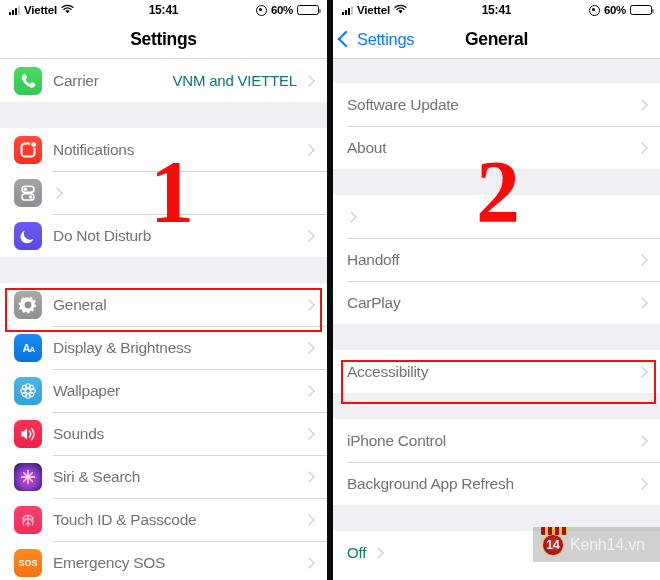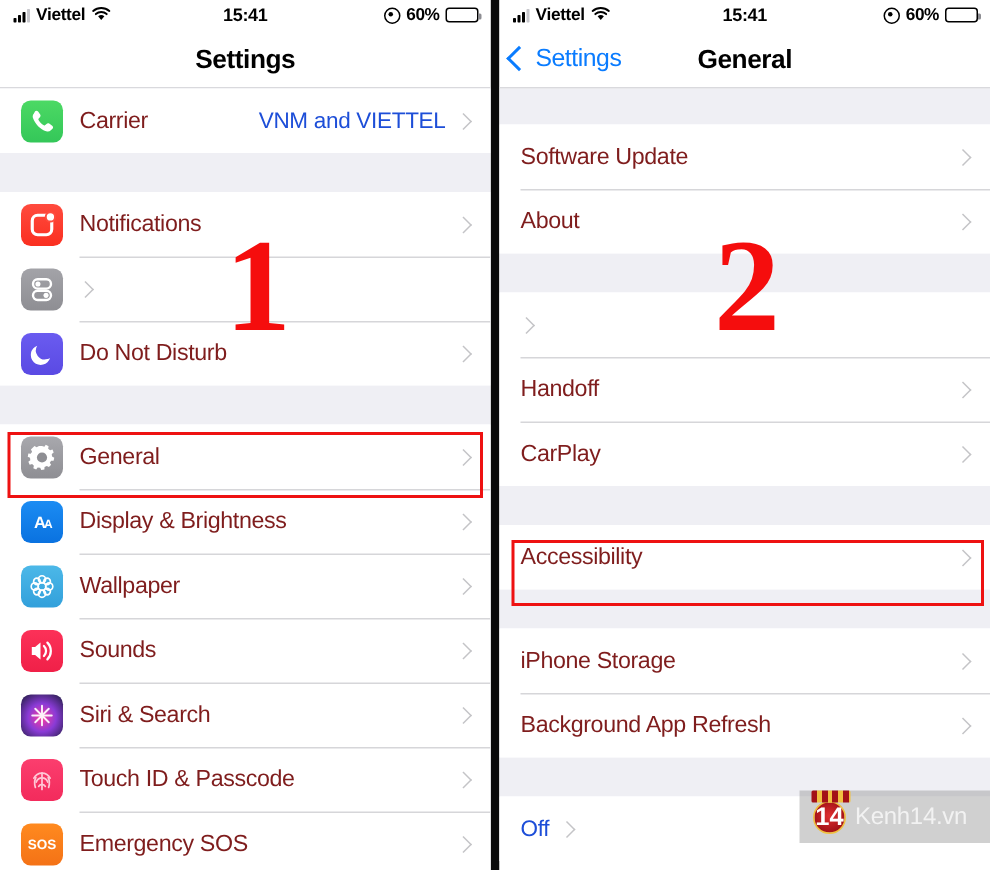--- a/index.html
+++ b/index.html
@@ -155,27 +155,27 @@
     flex: 0 0 28px;
     display: flex; align-items: center; justify-content: center;
     color: #fff;
     font-size: 13px;
     font-weight: bold;
     position: relative;
     overflow: hidden;
   }
   .rlabel {
     font-size: 15.5px;
-    color: #7f1d1d;
+    color: #737373;
     letter-spacing: -0.25px;
     flex: 1;
   }
   .rvalue {
     font-size: 15px;
-    color: #1d4ed8;
+    color: #0f766e;
     margin-right: 8px;
     letter-spacing: -0.2px;
   }
   .chev {
     width: 7px; height: 7px;
     border-top: 1.7px solid #c4c4c7;
     border-right: 1.7px solid #c4c4c7;
     transform: rotate(45deg);
     flex: 0 0 auto;
     margin-right: 2px;
@@ -228,21 +228,21 @@
     padding-left: 9px;
     box-sizing: border-box;
     z-index: 20;
   }
   .wm-badge {
     width: 22px; height: 22px;
     border-radius: 50%;
     background: radial-gradient(circle at 50% 45%, #e03030 0%, #a31217 70%, #7a0d12 100%);
     border: 1.6px solid #f0c040;
     color: #fff;
-    font-size: 17px;
+    font-size: 12px;
     font-weight: bold;
     display: flex; align-items: center; justify-content: center;
     position: relative;
     box-sizing: border-box;
     flex: 0 0 22px;
   }
   .wm-badge::before {
     content: "";
     position: absolute;
     top: -8px; left: -2px;
@@ -511,21 +511,21 @@
         <div class="row">
           <span class="rlabel">Accessibility</span>
           <span class="chev"></span>
         </div>
       </div>
 
       <div class="gap" style="height:26px"></div>
 
       <div class="group">
         <div class="row">
-          <span class="rlabel">iPhone Storage</span>
+          <span class="rlabel">iPhone Control</span>
           <span class="chev"></span>
         </div>
         <div class="row">
           <span class="rlabel">Background App Refresh</span>
           <span class="chev"></span>
         </div>
       </div>
 
       <div class="gap" style="height:26px"></div>
 

